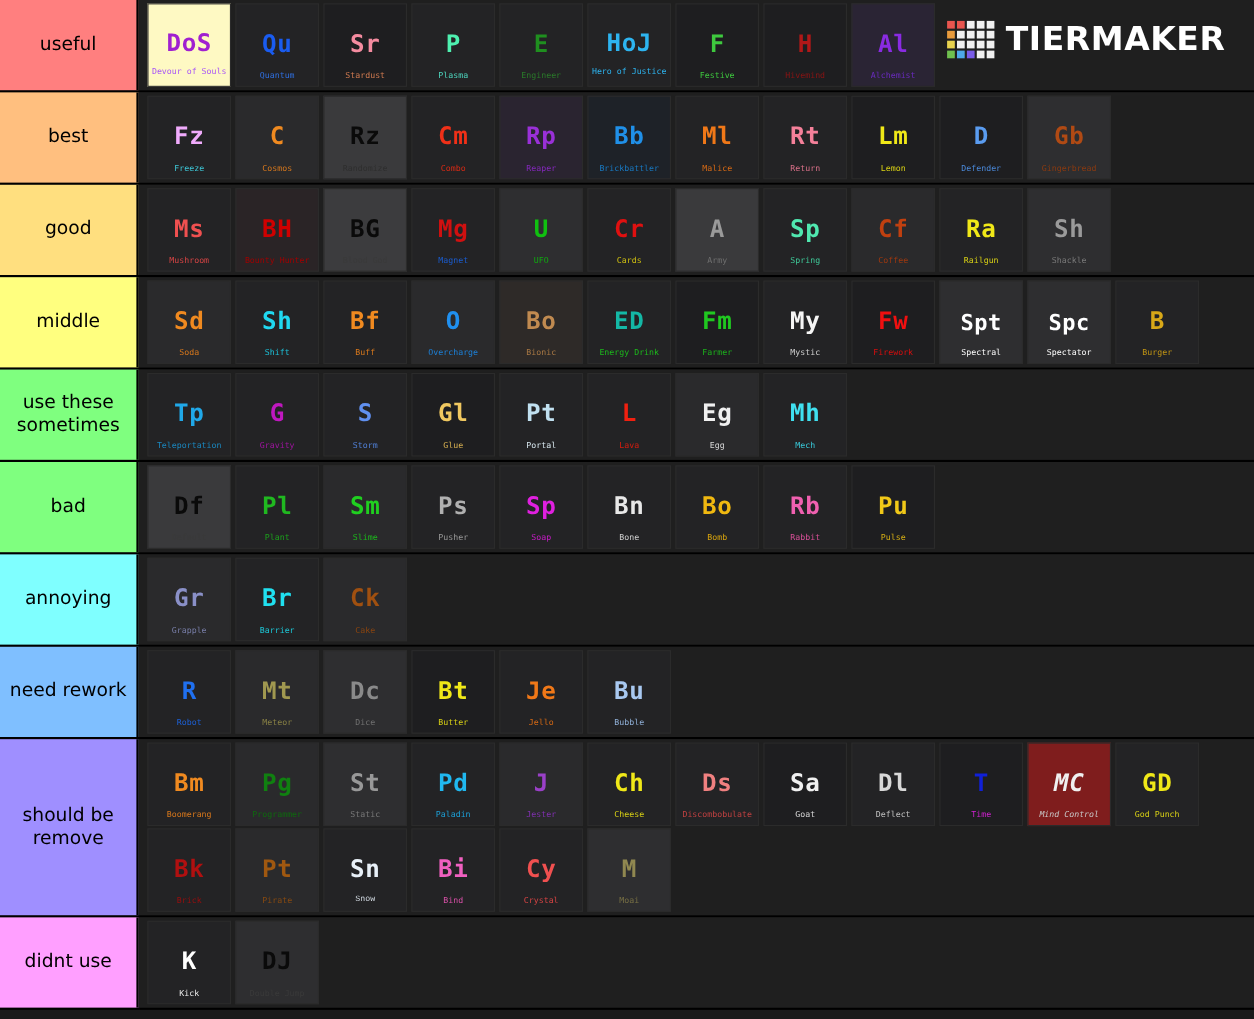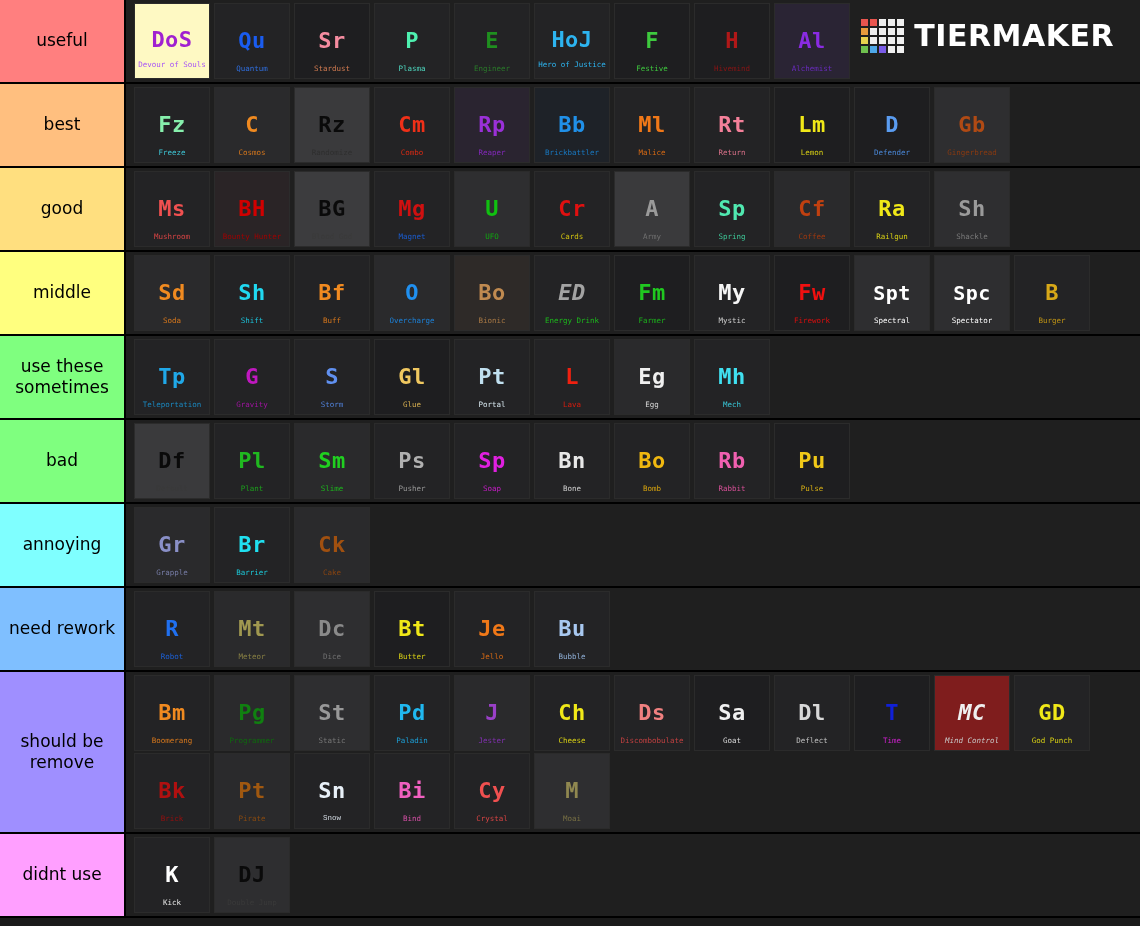--- a/index.html
+++ b/index.html
@@ -170,21 +170,21 @@
           <div class="item" style="background: rgb(42, 36, 52);">
             <div class="abbr" style="color: rgb(138, 43, 226);">Al</div>
             <div class="fullname" style="color: rgb(106, 43, 191);">Alchemist</div>
           </div>
         </div>
       </div>
       <div class="tier-row">
         <div class="tier-label" style="background: rgb(255, 191, 127);">best</div>
         <div class="tier-items">
           <div class="item" style="background: rgb(35, 35, 37);">
-            <div class="abbr" style="color: #86efac;">Fz</div>
+            <div class="abbr" style="color: #f0abfc;">Fz</div>
             <div class="fullname" style="color: rgb(62, 200, 216);">Freeze</div>
           </div>
           <div class="item" style="background: rgb(42, 42, 44);">
             <div class="abbr" style="color: rgb(240, 138, 32);">C</div>
             <div class="fullname" style="color: rgb(216, 120, 28);">Cosmos</div>
           </div>
           <div class="item" style="background: rgb(58, 58, 60);">
             <div class="abbr" style="color: rgb(10, 10, 10);">Rz</div>
             <div class="fullname" style="color: rgb(46, 46, 46);">Randomize</div>
           </div>
@@ -288,21 +288,21 @@
           </div>
           <div class="item" style="background: rgb(42, 42, 44);">
             <div class="abbr" style="color: rgb(32, 144, 240);">O</div>
             <div class="fullname" style="color: rgb(28, 128, 216);">Overcharge</div>
           </div>
           <div class="item" style="background: rgb(46, 42, 40);">
             <div class="abbr" style="color: rgb(192, 138, 80);">Bo</div>
             <div class="fullname" style="color: rgb(168, 120, 68);">Bionic</div>
           </div>
           <div class="item" style="background: rgb(35, 35, 37);">
-            <div class="abbr" style="color: #a3a3a3; font-style: italic;">ED</div>
+            <div class="abbr" style="color: #14b8a6;">ED</div>
             <div class="fullname" style="color: rgb(28, 184, 28);">Energy Drink</div>
           </div>
           <div class="item" style="background: rgb(30, 30, 32);">
             <div class="abbr" style="color: rgb(32, 200, 32);">Fm</div>
             <div class="fullname" style="color: rgb(28, 176, 28);">Farmer</div>
           </div>
           <div class="item" style="background: rgb(35, 35, 37);">
             <div class="abbr" style="color: rgb(245, 245, 245);">My</div>
             <div class="fullname" style="color: rgb(208, 208, 208);">Mystic</div>
           </div>

